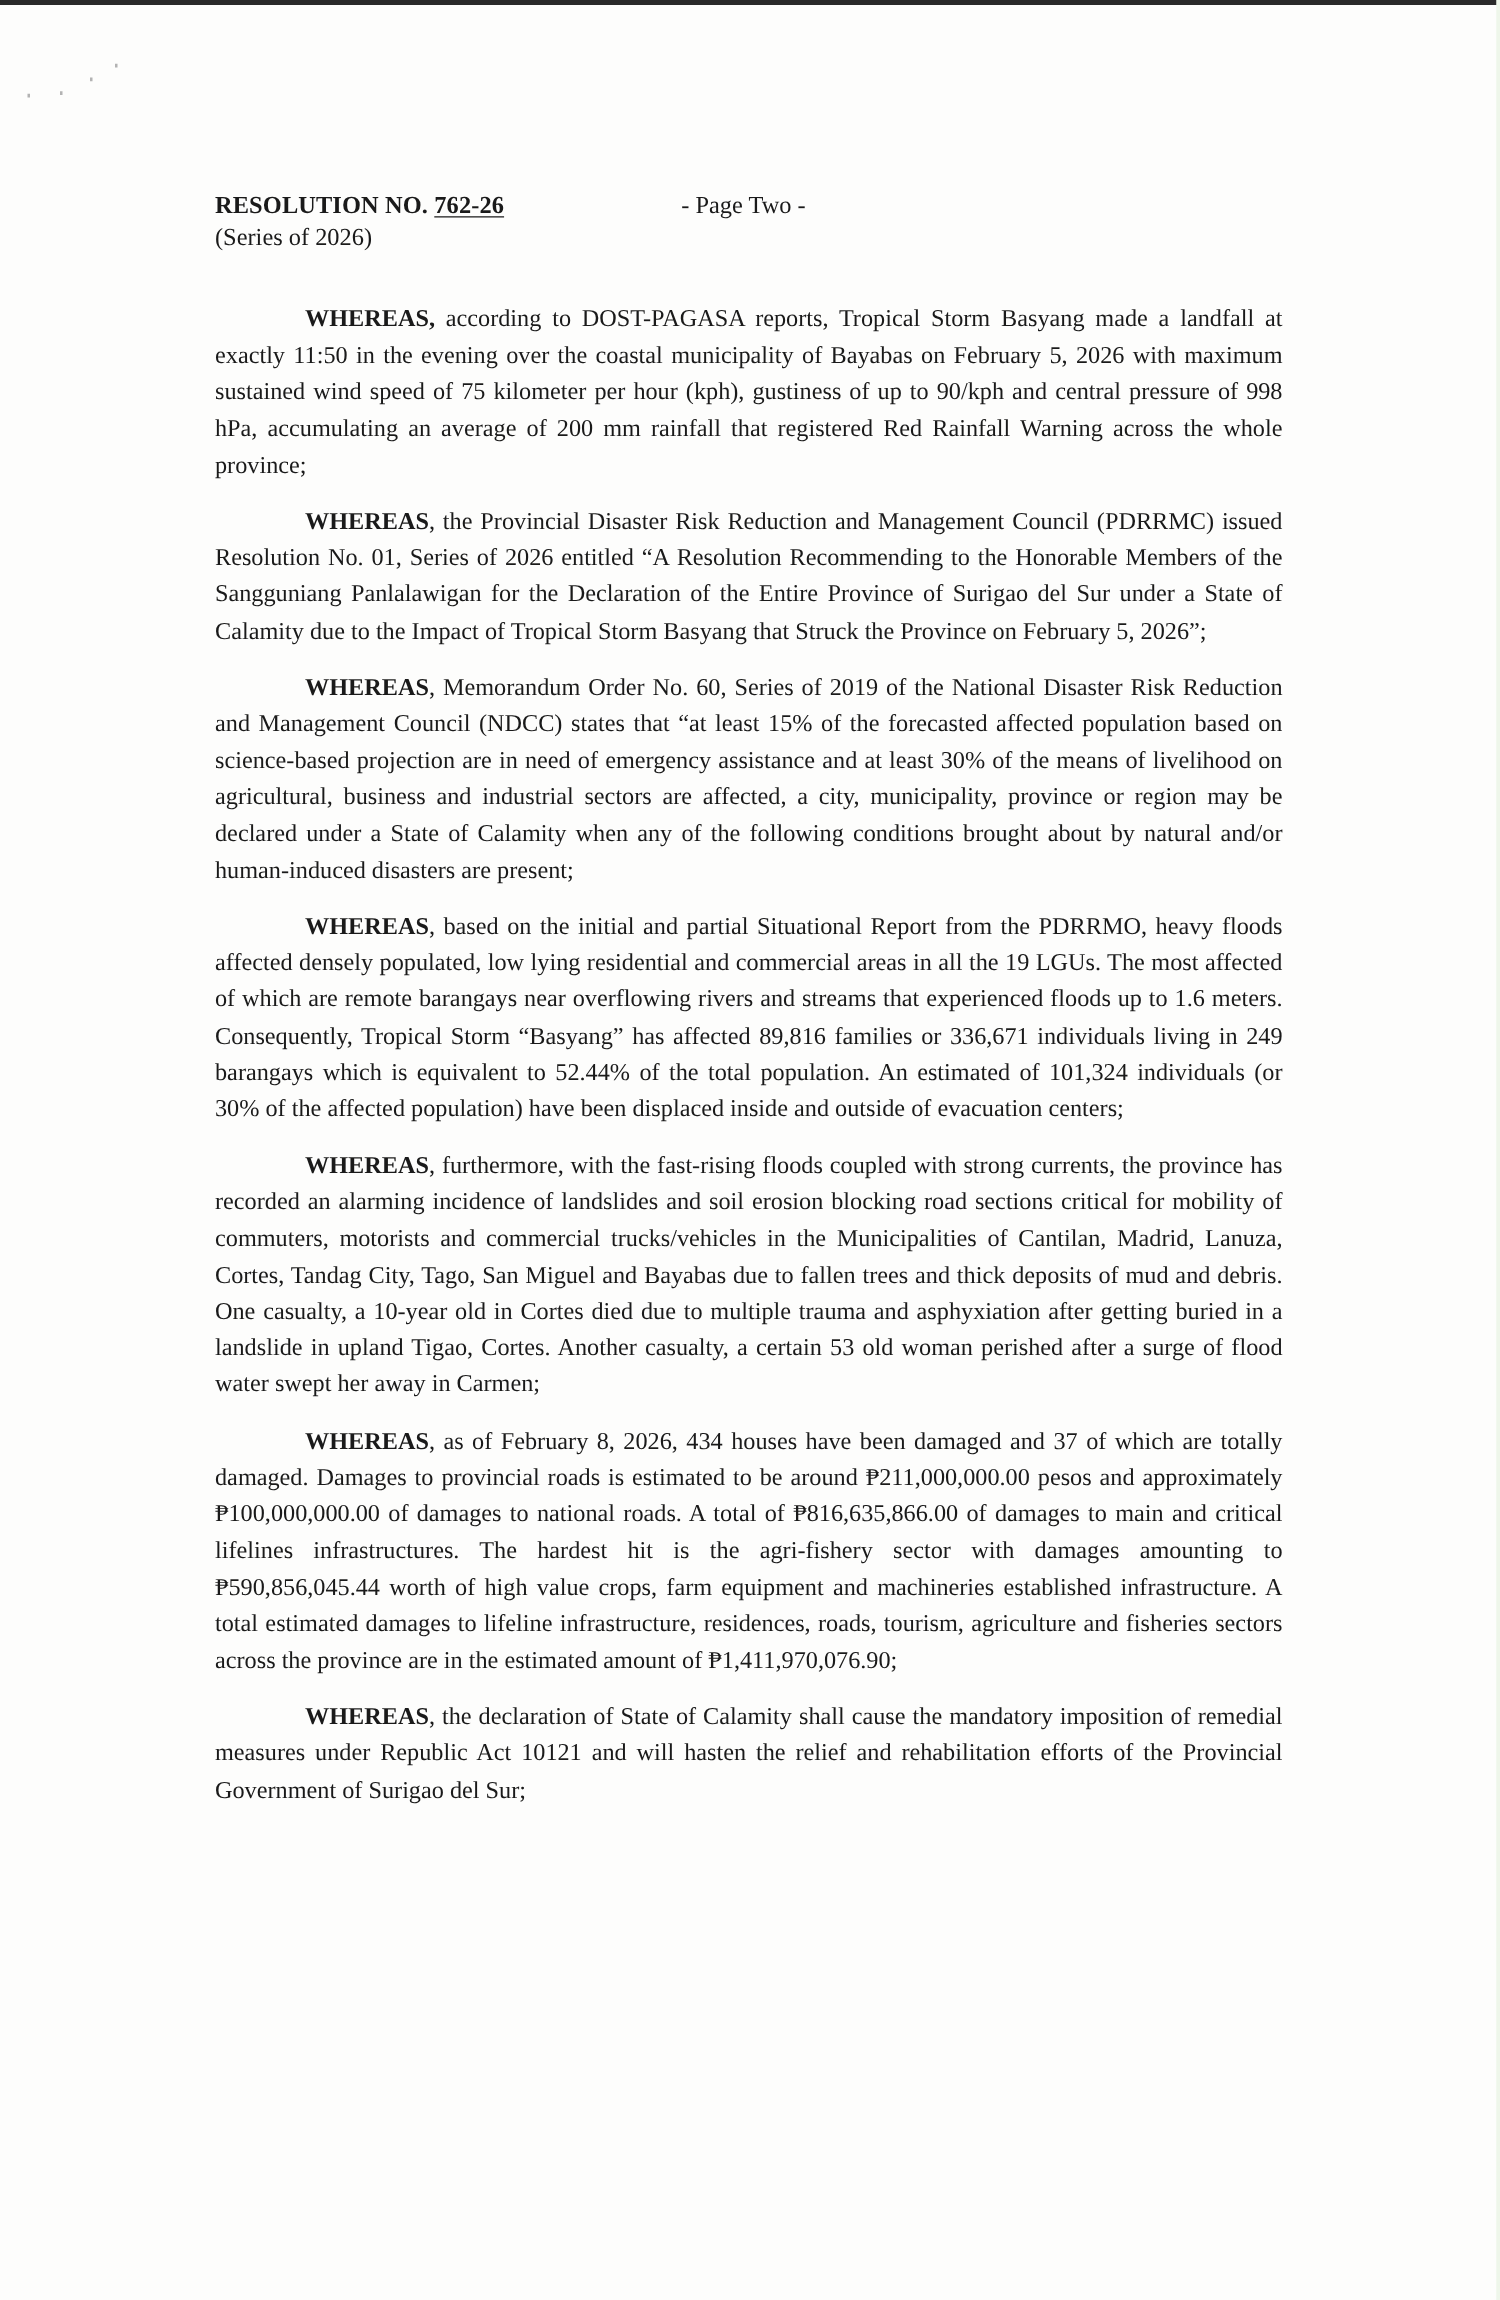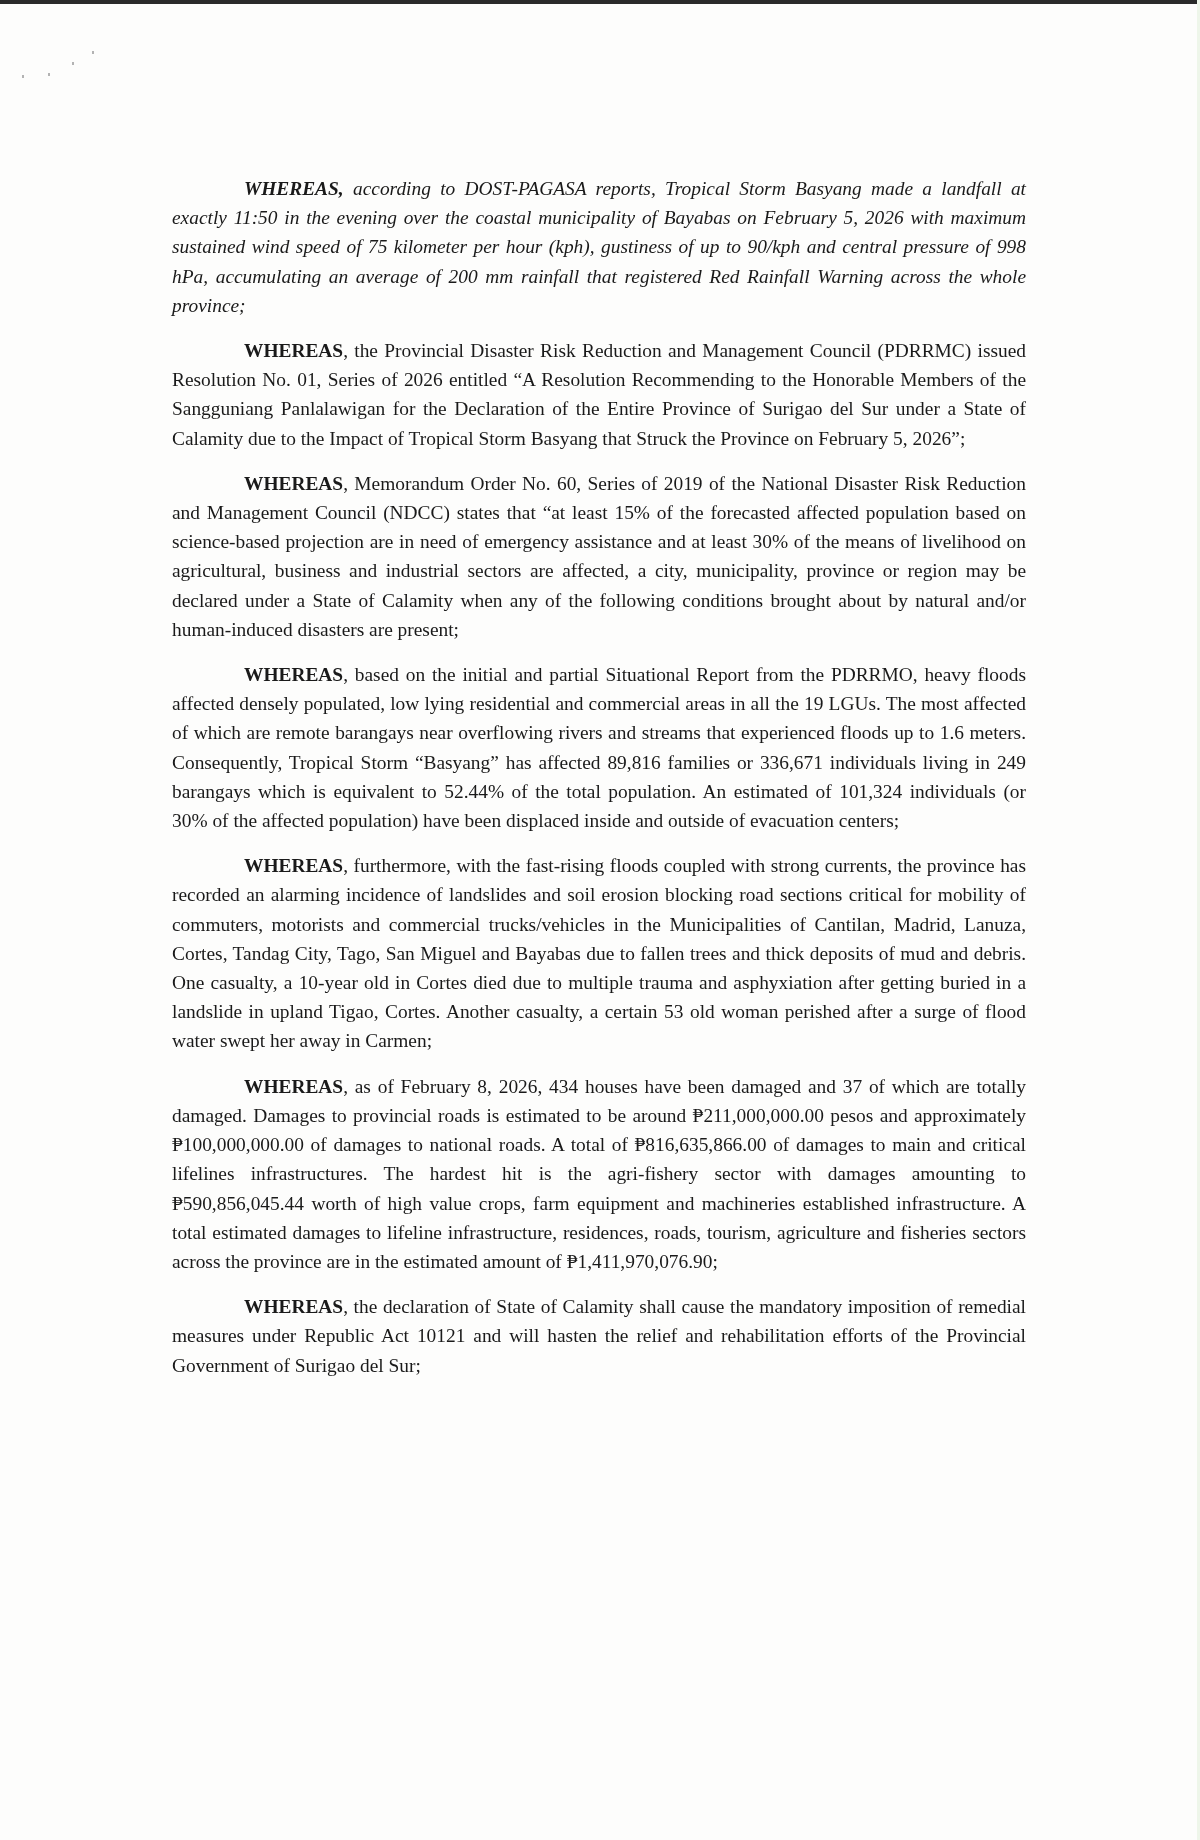--- a/index.html
+++ b/index.html
@@ -69,37 +69,42 @@
     .para {
       font-size: 19.4px;
       line-height: 29.2px;
       text-align: justify;
       text-indent: 72px;
       margin: 0;
     }
     .para .lead {
       font-weight: bold;
     }
-    #p1 { margin-top: 22px; font-style: italic; }
+    #p1 { margin-top: 35px; }
     .para + .para { margin-top: 16px; }
   </style>
 </head>
 <body>
 
 <div class="top-border"></div>
 <div class="right-edge"></div>
 
 <div class="specks">
   <span class="speck" style="left:2px; top:30px;"></span>
   <span class="speck" style="left:28px; top:28px;"></span>
   <span class="speck" style="left:52px; top:17px;"></span>
   <span class="speck" style="left:72px; top:6px;"></span>
 </div>
 
 <div class="page">
+  <div class="header">
+    <span class="res-title"><span>RESOLUTION NO. </span><span class="res-number">762-26</span></span>
+    <span class="page-label">- Page Two -</span>
+    <span class="series">(Series of 2026)</span>
+  </div>
 
   <p class="para" id="p1"><span class="lead">WHEREAS,</span><span> according to DOST-PAGASA reports, Tropical Storm Basyang made a landfall at exactly 11:50 in the evening over the coastal municipality of Bayabas on February 5, 2026 with maximum sustained wind speed of 75 kilometer per hour (kph), gustiness of up to 90/kph and central pressure of 998 hPa, accumulating an average of 200 mm rainfall that registered Red Rainfall Warning across the whole province;</span></p>
 
   <p class="para"><span class="lead">WHEREAS</span><span>, the Provincial Disaster Risk Reduction and Management Council (PDRRMC) issued Resolution No. 01, Series of 2026 entitled “A Resolution Recommending to the Honorable Members of the Sangguniang Panlalawigan for the Declaration of the Entire Province of Surigao del Sur under a State of Calamity due to the Impact of Tropical Storm Basyang that Struck the Province on February 5, 2026”;</span></p>
 
   <p class="para"><span class="lead">WHEREAS</span><span>, Memorandum Order No. 60, Series of 2019 of the National Disaster Risk Reduction and Management Council (NDCC) states that “at least 15% of the forecasted affected population based on science-based projection are in need of emergency assistance and at least 30% of the means of livelihood on agricultural, business and industrial sectors are affected, a city, municipality, province or region may be declared under a State of Calamity when any of the following conditions brought about by natural and/or human-induced disasters are present;</span></p>
 
   <p class="para"><span class="lead">WHEREAS</span><span>, based on the initial and partial Situational Report from the PDRRMO, heavy floods affected densely populated, low lying residential and commercial areas in all the 19 LGUs. The most affected of which are remote barangays near overflowing rivers and streams that experienced floods up to 1.6 meters. Consequently, Tropical Storm “Basyang” has affected 89,816 families or 336,671 individuals living in 249 barangays which is equivalent to 52.44% of the total population. An estimated of 101,324 individuals (or 30% of the affected population) have been displaced inside and outside of evacuation centers;</span></p>
 
   <p class="para"><span class="lead">WHEREAS</span><span>, furthermore, with the fast-rising floods coupled with strong currents, the province has recorded an alarming incidence of landslides and soil erosion blocking road sections critical for mobility of commuters, motorists and commercial trucks/vehicles in the Municipalities of Cantilan, Madrid, Lanuza, Cortes, Tandag City, Tago, San Miguel and Bayabas due to fallen trees and thick deposits of mud and debris. One casualty, a 10-year old in Cortes died due to multiple trauma and asphyxiation after getting buried in a landslide in upland Tigao, Cortes. Another casualty, a certain 53 old woman perished after a surge of flood water swept her away in Carmen;</span></p>

